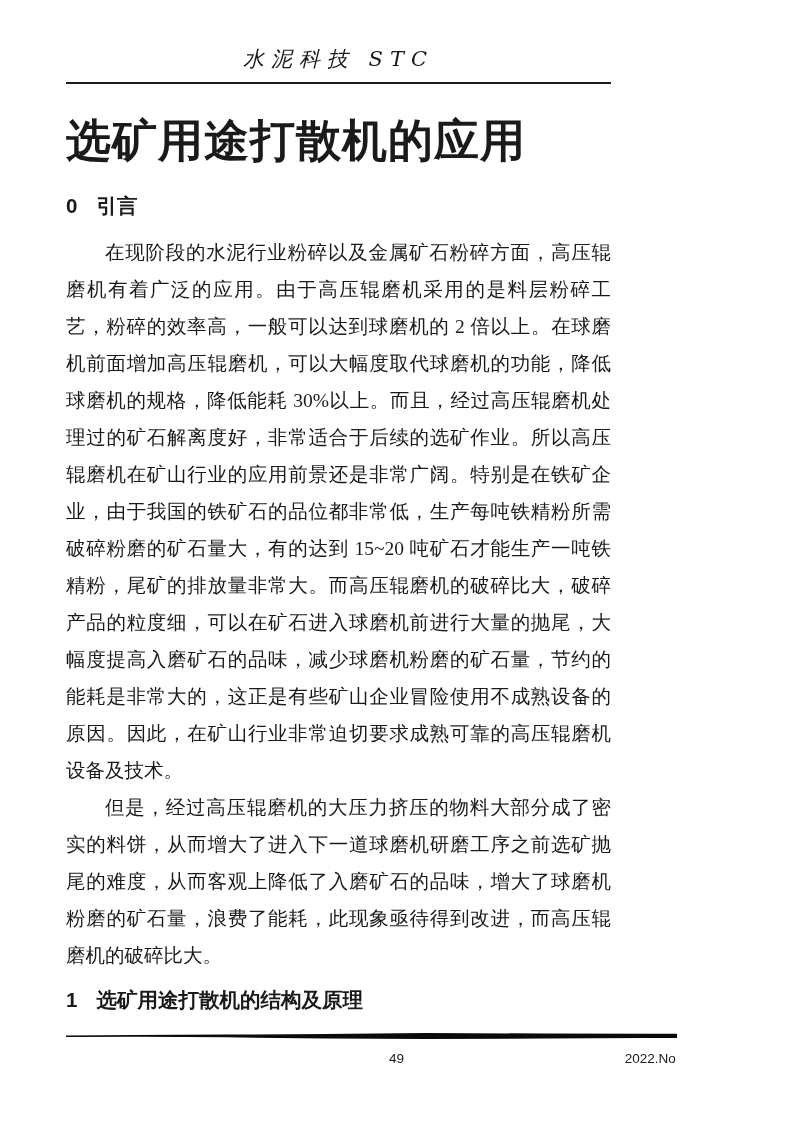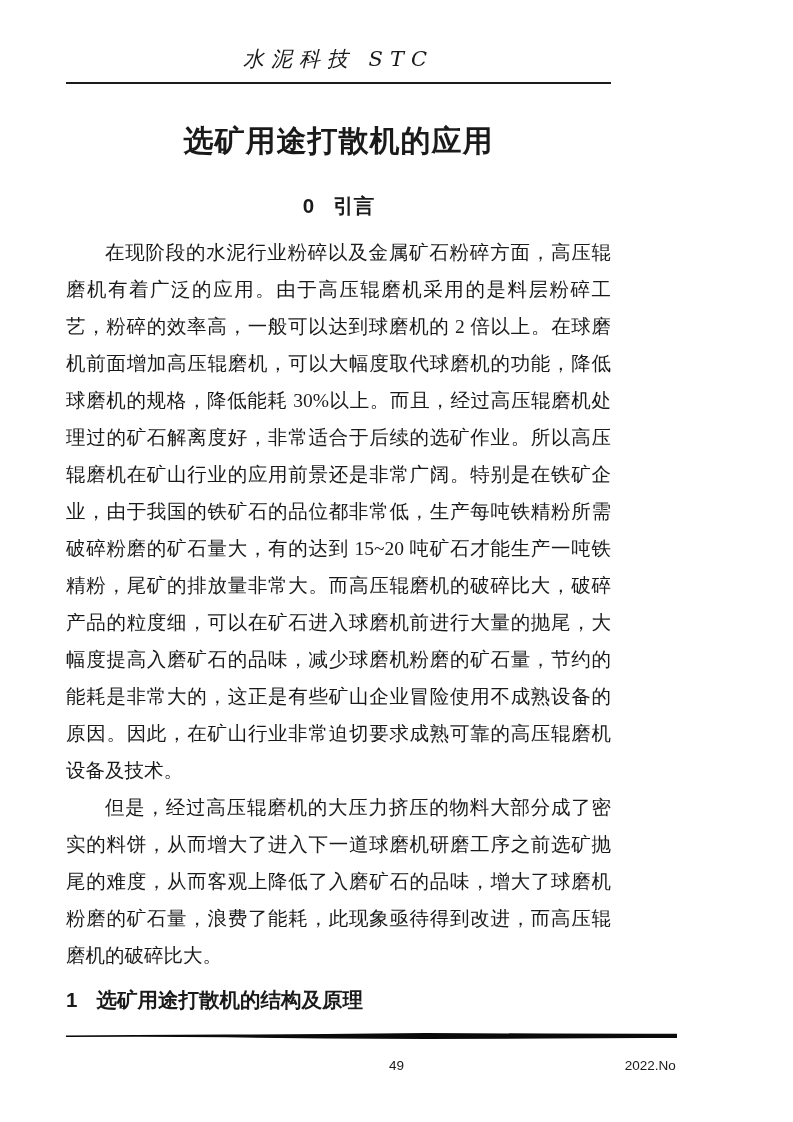--- a/index.html
+++ b/index.html
@@ -28,24 +28,23 @@
     white-space: nowrap;
   }
   .header-rule {
     height: 0;
     border: 0;
     border-top: 2.5px solid #1c1c1c;
     margin: 9px 0 0 0;
   }
   .article-title {
     margin-top: 35px;
-    text-align: center;
     font-family: "Liberation Sans", "DejaVu Sans", sans-serif;
     font-weight: bold;
-    font-size: 30px;
+    font-size: 45px;
     line-height: 44px;
     letter-spacing: 1px;
   }
   .authors {
     margin-top: 24px;
     text-align: center;
     font-style: italic;
     font-size: 17.5px;
     line-height: 23px;
     letter-spacing: 2px;
@@ -64,21 +63,20 @@
     font-size: 20.5px;
     line-height: 30px;
     text-align: left;
   }
   .section-heading .sec-num {
     display: inline-block;
     margin-right: 19px;
   }
   .section-heading.first {
     margin-top: 28px;
-    text-align: center;
   }
   .section-heading.second {
     margin-top: 9px;
     line-height: 34px;
   }
   .para {
     margin: 0;
     font-size: 19.5px;
     line-height: 37px;
     text-align: justify;
@@ -88,21 +86,21 @@
   .footer {
     position: absolute;
     left: 66px;
     top: 1032px;
     width: 661px;
   }
   .footer-bar svg { display: block; }
   .footer-row {
     position: relative;
     height: 18px;
-    margin-top: 16px;
+    margin-top: 9px;
     font-family: "Liberation Sans", "DejaVu Sans", sans-serif;
     font-size: 13.5px;
     line-height: 18px;
   }
   .page-number {
     position: absolute;
     left: 0;
     right: 0;
     text-align: center;
   }

